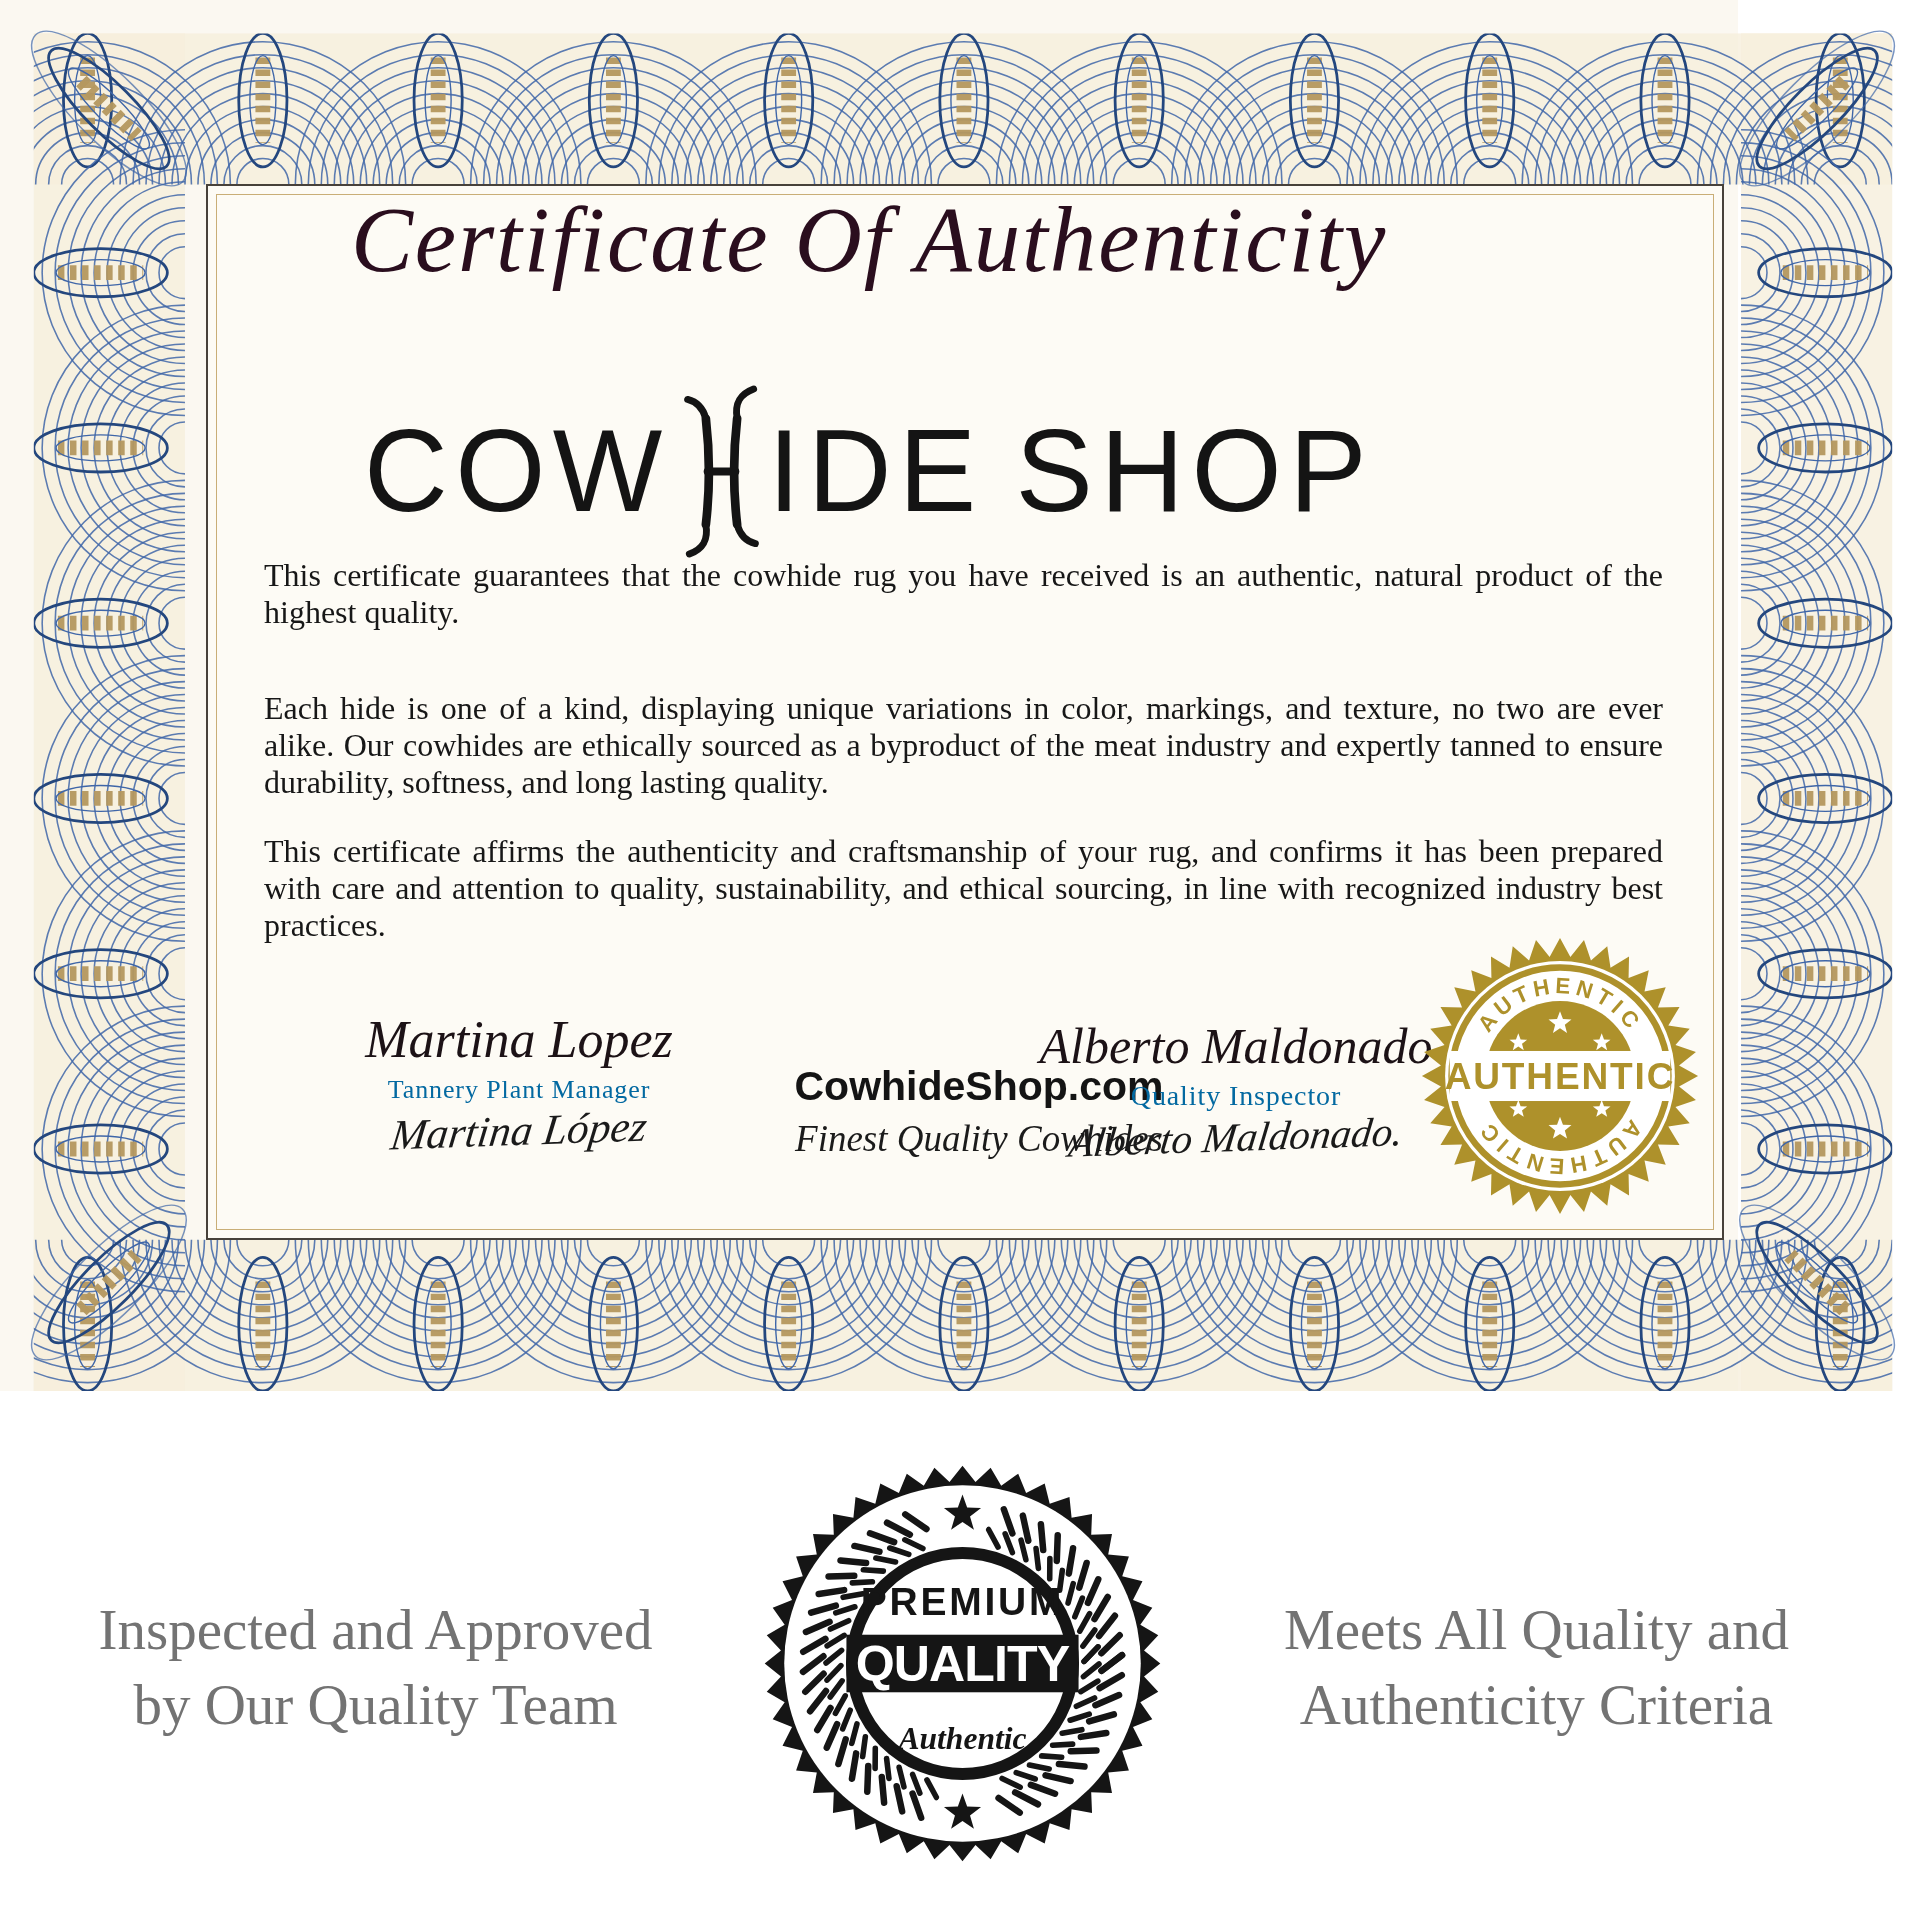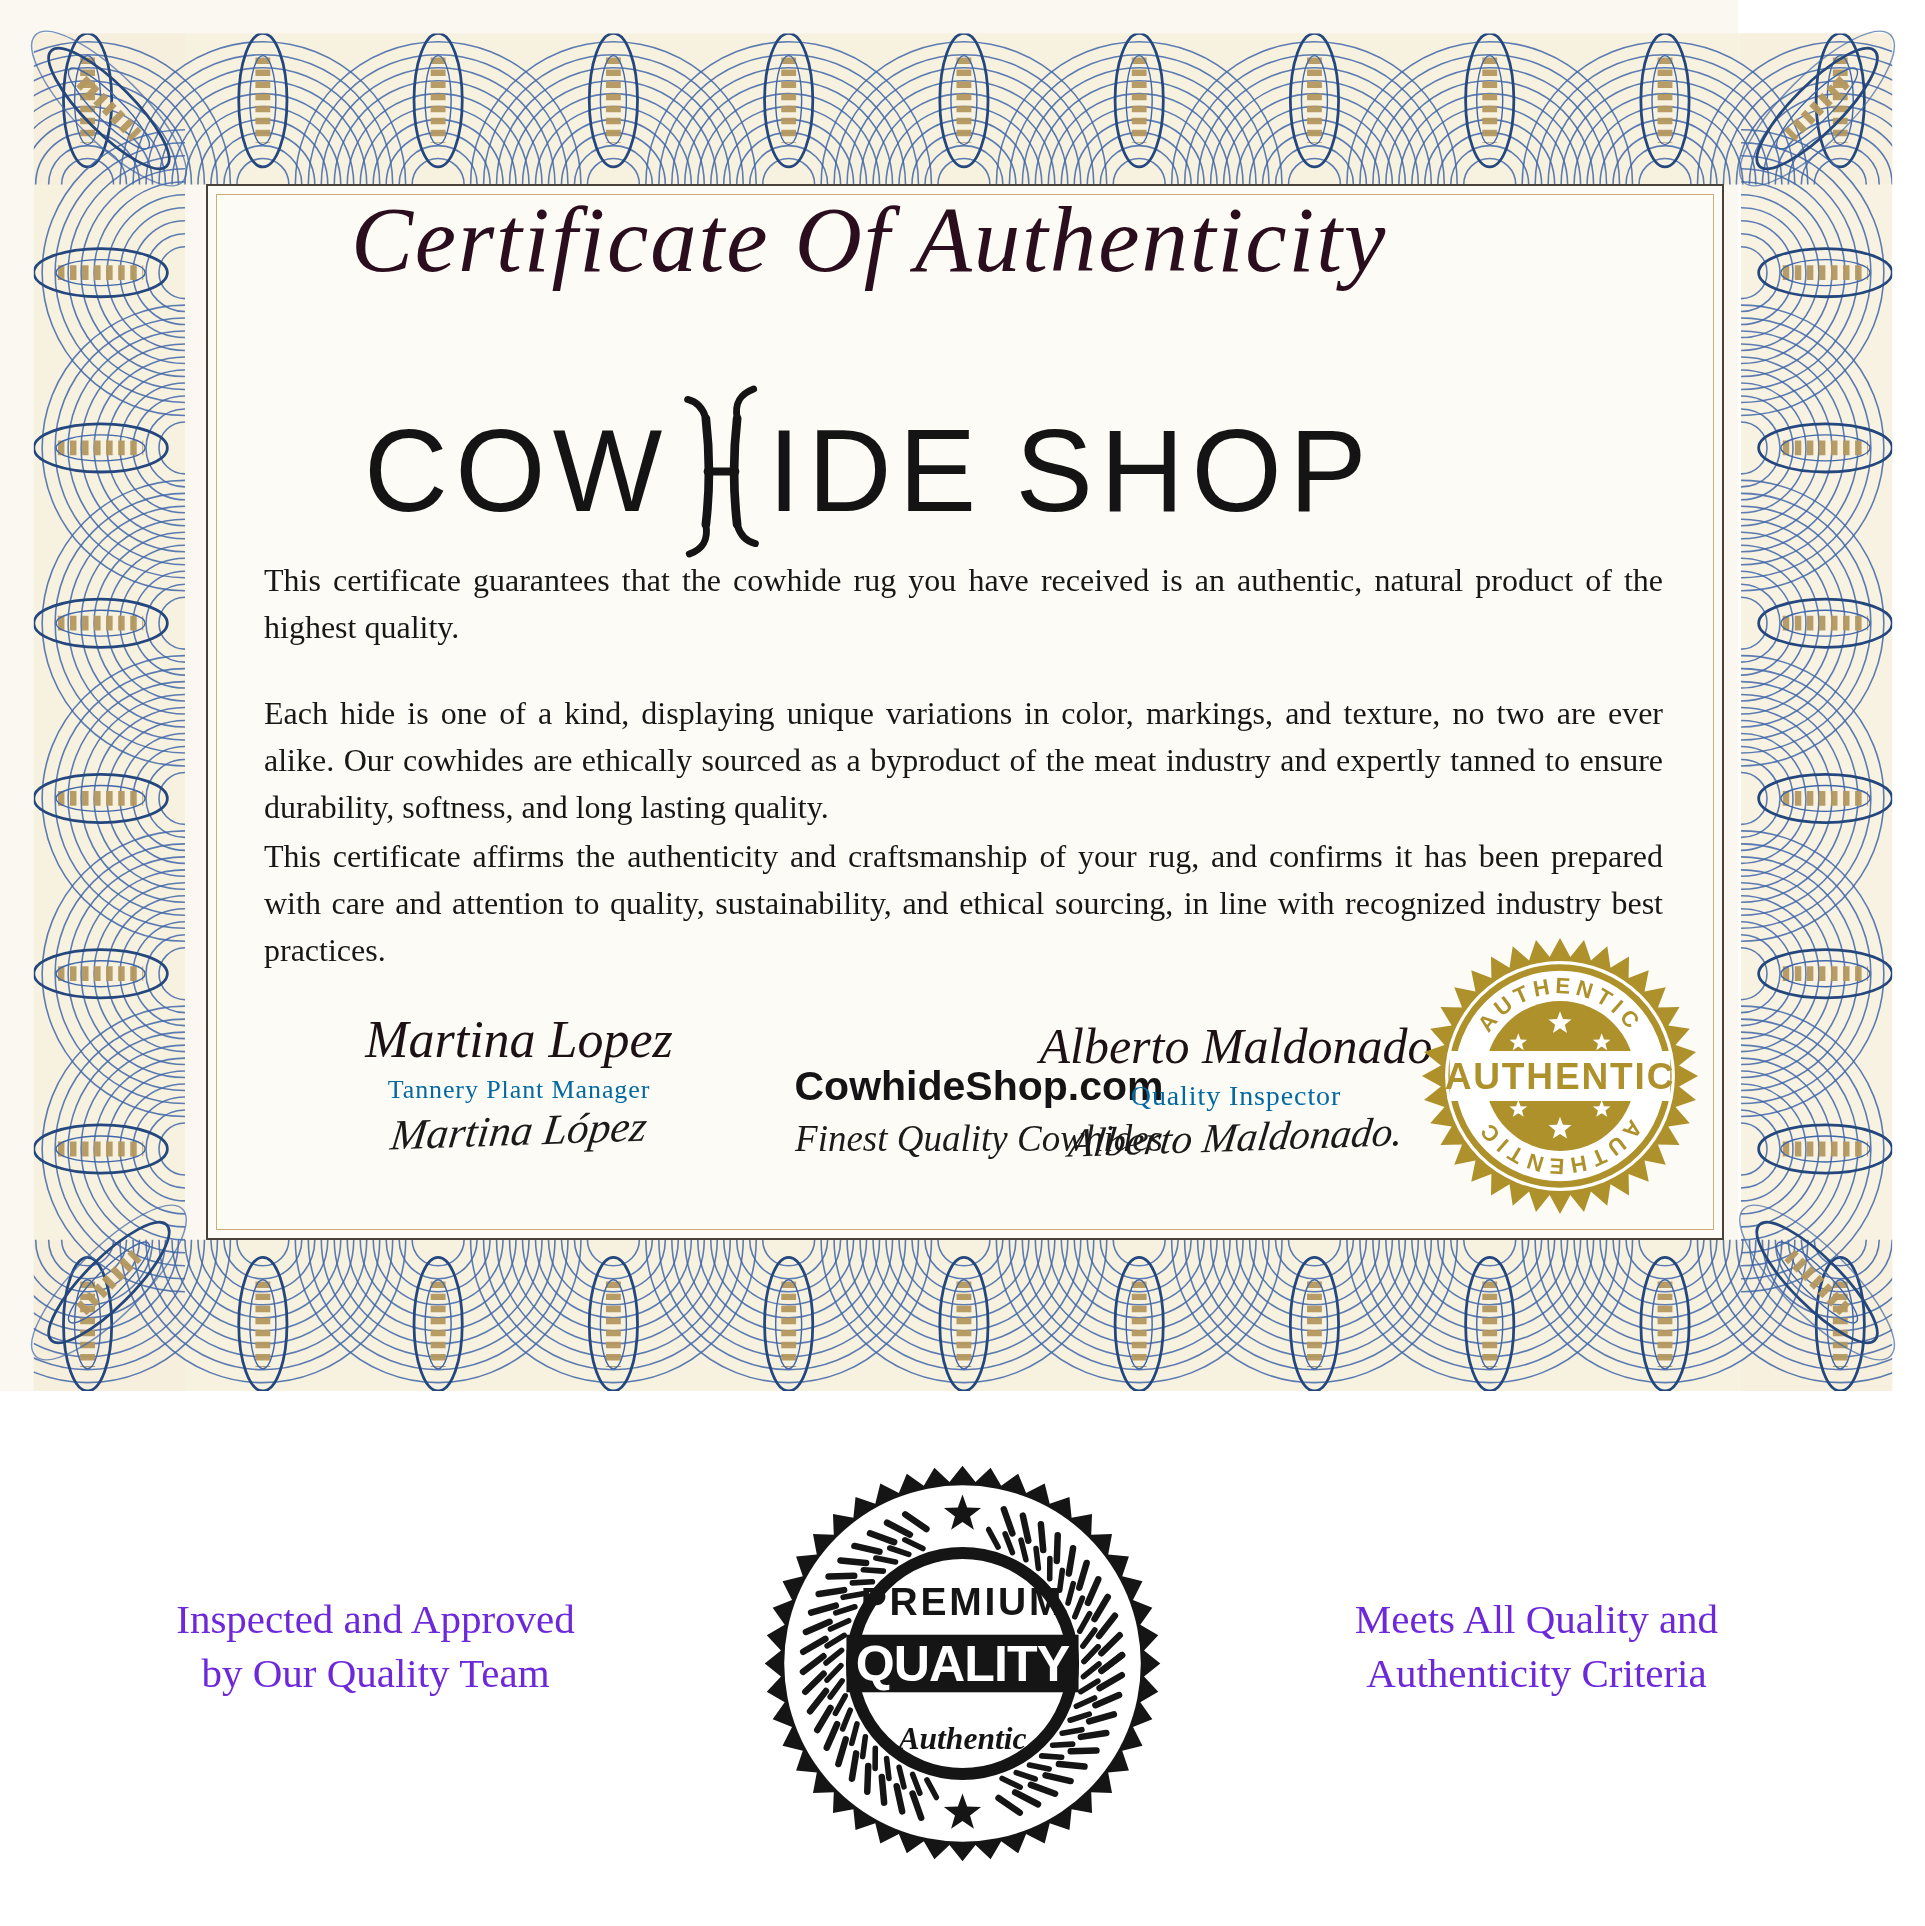--- a/index.html
+++ b/index.html
@@ -13,40 +13,40 @@
   .panel-gold{position:absolute;inset:8.3px;border:1.9px solid #c9ae77;pointer-events:none;}
   .cert-title{position:absolute;left:0;right:0;top:186px;text-align:center;
               font-family:"Liberation Serif","DejaVu Serif",serif;font-style:italic;
               font-size:93px;letter-spacing:1.9px;color:#2a0e1e;}
   .brand-row{position:absolute;left:0;right:0;top:378px;height:186px;display:flex;
              align-items:center;justify-content:center;}
   .brand-txt{font-family:"Liberation Sans","DejaVu Sans",sans-serif;font-weight:400;
              font-size:116px;letter-spacing:7.4px;color:#141414;line-height:1;text-align:center;}
   .brand-gap{width:32px;}
   .cowhide-h{width:89px;height:165px;margin:0 1.9px 0 7.4px;overflow:visible;}
-  .para{position:absolute;left:264px;width:1399px;font-size:32px;line-height:47px;
+  .para{position:absolute;left:264px;width:1399px;font-size:32px;line-height:37px;
         color:#171717;text-align:justify;}
   .justify-last{text-align-last:justify;}
   .sig-block{position:absolute;transform:translateX(-50%);text-align:center;white-space:nowrap;}
   .sig-name{font-style:italic;font-size:52px;color:#1c1216;line-height:1.05;}
   .sig-name.small{font-size:50px;}
   .sig-role{font-size:26px;color:#0369a1;letter-spacing:0.9px;margin-top:7px;font-family:Liberation Serif, serif;}
   .sig-hand{font-style:italic;font-size:43px;color:#1a1a1a;margin-top:1.9px;
             transform:skewX(-9deg) rotate(-2deg);}
   .sig-site{font-family:"Liberation Sans","DejaVu Sans",sans-serif;font-weight:700;
             font-size:41px;color:#141414;}
   .sig-tagline{font-style:italic;font-size:37px;color:#1b1b1b;margin-top:7.4px;}
   #seal-svg{position:absolute;left:1421px;top:937px;}
   .seal-arc{font-family:"Liberation Sans","DejaVu Sans",sans-serif;font-weight:700;
             font-size:24px;letter-spacing:5px;fill:#ae912b;}
   .seal-band-text{font-family:"Liberation Sans","DejaVu Sans",sans-serif;font-weight:700;
             font-size:40px;letter-spacing:2px;fill:#ae912b;text-anchor:middle;}
   
-  .foot-text{position:absolute;top:1592px;text-align:center;font-size:41px;line-height:1.32;
-             color:#6d28d9;font-family:"Liberation Serif","DejaVu Serif",serif;}
+  .foot-text{position:absolute;top:1592px;text-align:center;font-size:57px;line-height:1.32;
+             color:#737373;font-family:"Liberation Serif","DejaVu Serif",serif;}
   .foot-left{left:37px;width:677px;}
   .foot-right{left:1198px;width:677px;}
   #pq-svg{position:absolute;left:761px;top:1462px;}
   .pq-premium{font-family:"Liberation Sans","DejaVu Sans",sans-serif;font-weight:700;
               font-size:42px;letter-spacing:3px;fill:#151515;text-anchor:middle;}
   .pq-quality{font-family:"Liberation Sans","DejaVu Sans",sans-serif;font-weight:700;
               font-size:54px;letter-spacing:-1px;fill:#ffffff;text-anchor:middle;}
   .pq-script{font-family:"Liberation Serif","DejaVu Serif",serif;font-style:italic;font-weight:700;
              font-size:34px;fill:#151515;text-anchor:middle;}
 </style>

